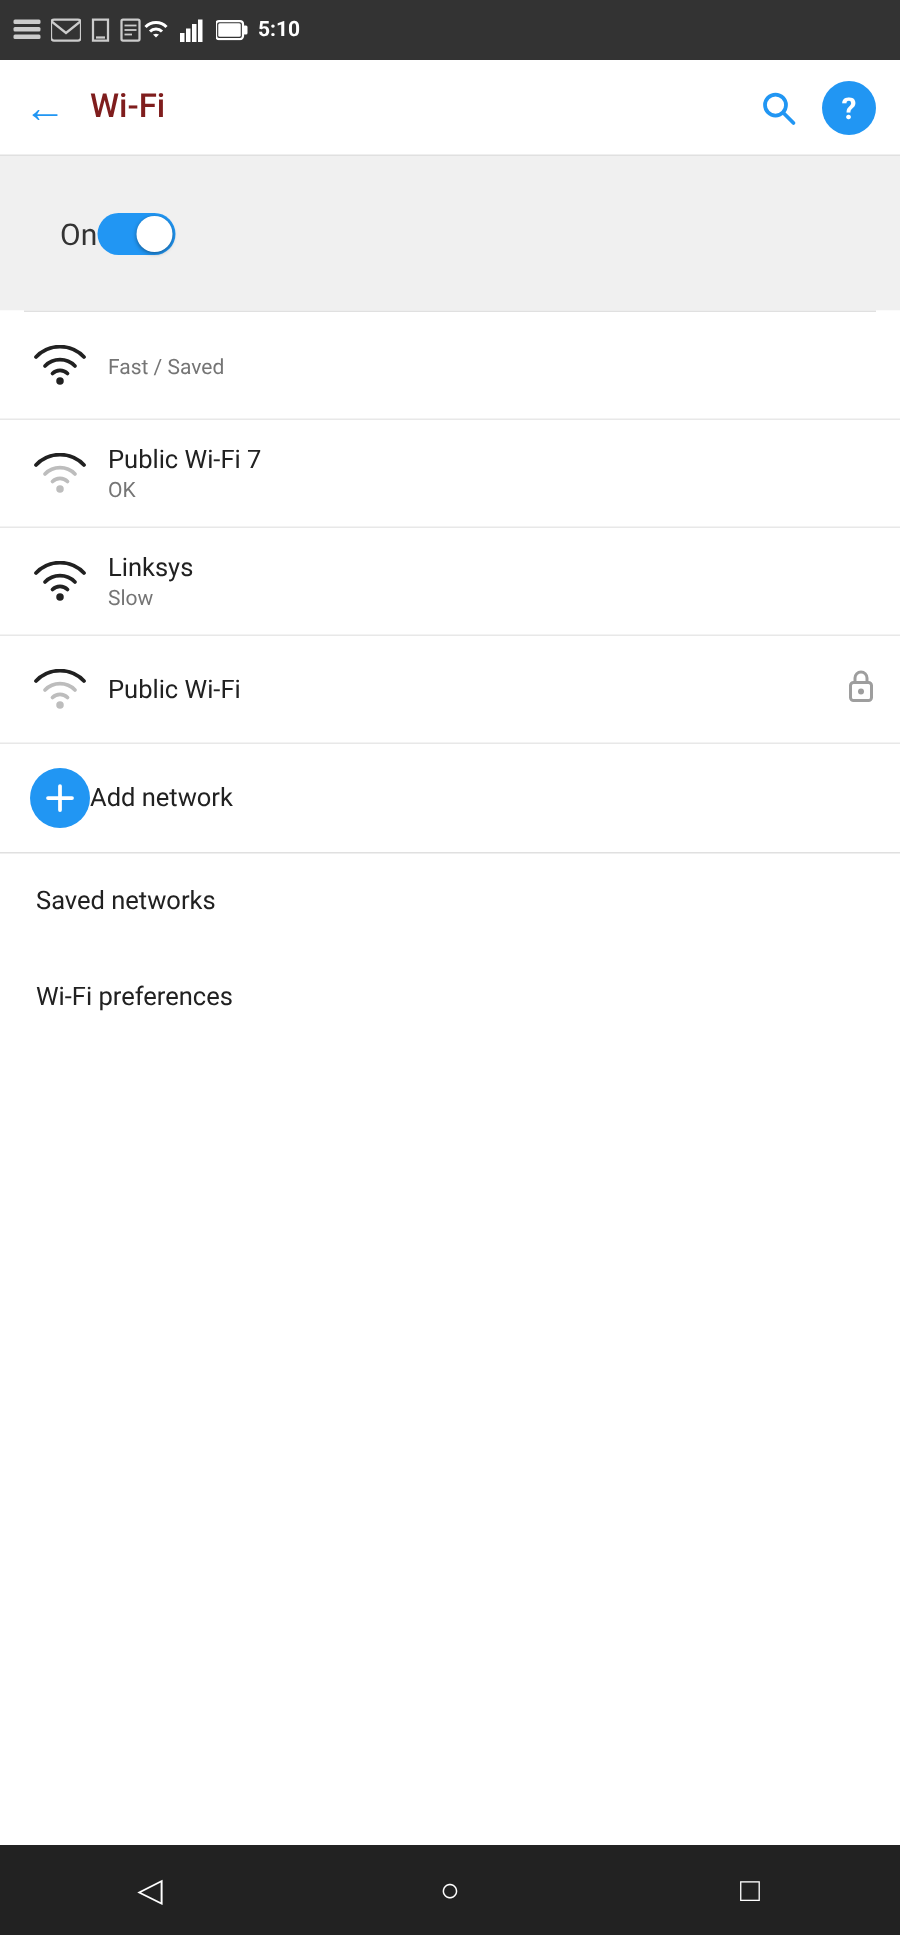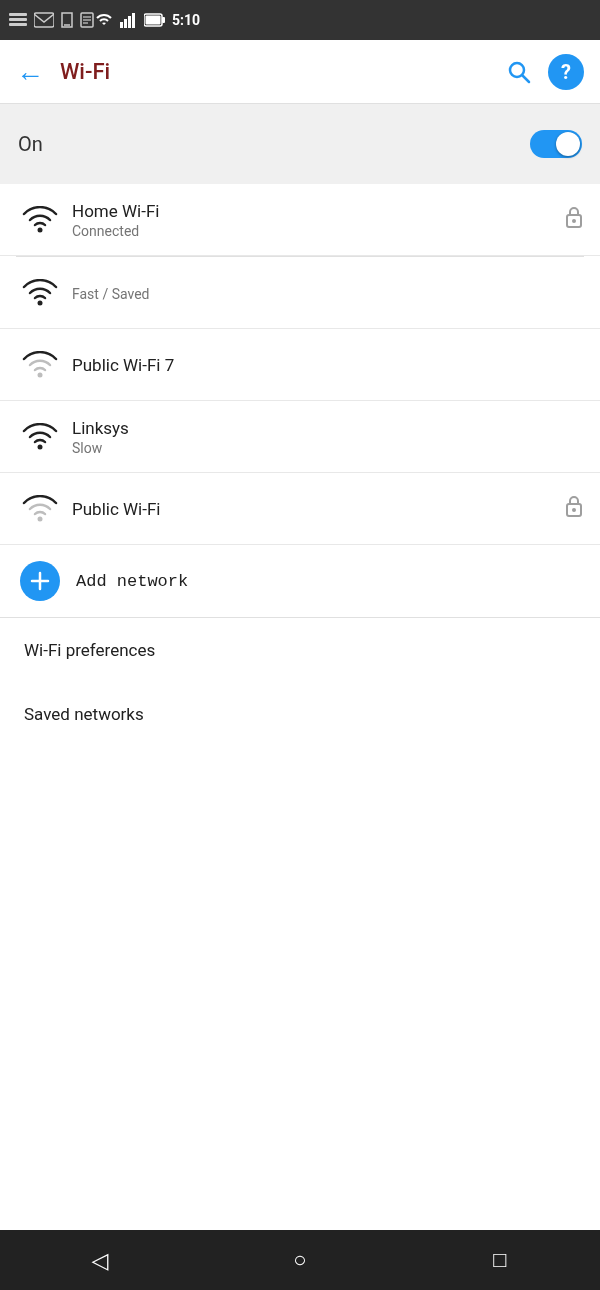--- a/index.html
+++ b/index.html
@@ -71,25 +71,24 @@
       background: #2196F3;
       border-radius: 50%;
       color: #fff;
       font-weight: bold;
       font-size: 20px;
     }
 
     
     .toggle-row {
       background: #f0f0f0;
-      height: 80px;
-      display: flex;
-      align-items: center;
-      padding: 0 18px;
-      justify-content: space-between;
+      height: 103px;
+      display: flex;
+      align-items: center;
+      padding: 0 40px;
     }
     .toggle-label {
       font-size: 20px;
       color: #333;
     }
     .toggle-switch {
       width: 52px;
       height: 28px;
       background: #2196F3;
       border-radius: 14px;
@@ -170,22 +169,20 @@
       border-radius: 50%;
       display: flex; align-items: center; justify-content: center;
       color: #fff;
       font-size: 24px;
       flex-shrink: 0;
       margin-left: 4px;
     }
     .add-network-label {
       font-size: 17px;
       color: #212121;
-      padding-left: 16px;
-      font-family: Liberation Mono, monospace;
     }
 
     .bottom-divider {
       height: 1px;
       background: #e0e0e0;
     }
 
     
     .pref-item {
       padding: 22px 24px;
@@ -284,97 +281,77 @@
 
 <div class="toggle-row">
   <span class="toggle-label">On</span>
   <div class="toggle-switch">
     <div class="toggle-knob"></div>
   </div>
 </div>
 
 <div class="network-section">
 
+
+  <div class="divider"></div>
+
   <div class="network-item">
     <div class="network-icon">
       <svg width="36" height="28" viewBox="0 0 36 28">
         <circle cx="18" cy="24" r="2.5" fill="#212121"></circle>
         <path d="M18 24 m-5-5 a7 7 0 0 1 10 0" fill="none" stroke="#212121" stroke-width="2.5" stroke-linecap="round"></path>
         <path d="M18 24 m-10-10 a14 14 0 0 1 20 0" fill="none" stroke="#212121" stroke-width="2.5" stroke-linecap="round"></path>
         <path d="M18 24 m-16-16 a22 22 0 0 1 32 0" fill="none" stroke="#212121" stroke-width="2.5" stroke-linecap="round"></path>
       </svg>
     </div>
     <div class="network-info">
-      <div class="network-name">Home Wi-Fi</div>
-      <div class="network-status">Connected</div>
-    </div>
-    <div class="lock-icon">
-      <svg width="20" height="24" viewBox="0 0 20 24">
-        <rect x="3" y="10" width="14" height="12" rx="2" fill="none" stroke="#9e9e9e" stroke-width="2"></rect>
-        <path d="M6 10 V7 a4 4 0 0 1 8 0 V10" fill="none" stroke="#9e9e9e" stroke-width="2"></path>
-        <circle cx="10" cy="16" r="2" fill="#9e9e9e"></circle>
-      </svg>
-    </div>
-  </div>
-
-  <div class="divider"></div>
+      <div class="network-status">Fast / Saved</div>
+    </div>
+  </div>
+
+  <div class="network-item">
+    <div class="network-icon">
+      <svg width="36" height="28" viewBox="0 0 36 28">
+        <circle cx="18" cy="24" r="2.5" fill="#bdbdbd"></circle>
+        <path d="M18 24 m-5-5 a7 7 0 0 1 10 0" fill="none" stroke="#bdbdbd" stroke-width="2.5" stroke-linecap="round"></path>
+        <path d="M18 24 m-10-10 a14 14 0 0 1 20 0" fill="none" stroke="#bdbdbd" stroke-width="2.5" stroke-linecap="round"></path>
+        <path d="M18 24 m-16-16 a22 22 0 0 1 32 0" fill="none" stroke="#212121" stroke-width="2.5" stroke-linecap="round"></path>
+      </svg>
+    </div>
+    <div class="network-info">
+      <div class="network-name">Public Wi-Fi 7</div>
+      <div class="network-status">OK</div>
+    </div>
+  </div>
 
   <div class="network-item">
     <div class="network-icon">
       <svg width="36" height="28" viewBox="0 0 36 28">
         <circle cx="18" cy="24" r="2.5" fill="#212121"></circle>
         <path d="M18 24 m-5-5 a7 7 0 0 1 10 0" fill="none" stroke="#212121" stroke-width="2.5" stroke-linecap="round"></path>
         <path d="M18 24 m-10-10 a14 14 0 0 1 20 0" fill="none" stroke="#212121" stroke-width="2.5" stroke-linecap="round"></path>
         <path d="M18 24 m-16-16 a22 22 0 0 1 32 0" fill="none" stroke="#212121" stroke-width="2.5" stroke-linecap="round"></path>
       </svg>
     </div>
     <div class="network-info">
-      <div class="network-status">Fast / Saved</div>
+      <div class="network-name">Linksys</div>
+      <div class="network-status">Slow</div>
     </div>
   </div>
 
   <div class="network-item">
     <div class="network-icon">
       <svg width="36" height="28" viewBox="0 0 36 28">
         <circle cx="18" cy="24" r="2.5" fill="#bdbdbd"></circle>
         <path d="M18 24 m-5-5 a7 7 0 0 1 10 0" fill="none" stroke="#bdbdbd" stroke-width="2.5" stroke-linecap="round"></path>
         <path d="M18 24 m-10-10 a14 14 0 0 1 20 0" fill="none" stroke="#bdbdbd" stroke-width="2.5" stroke-linecap="round"></path>
         <path d="M18 24 m-16-16 a22 22 0 0 1 32 0" fill="none" stroke="#212121" stroke-width="2.5" stroke-linecap="round"></path>
       </svg>
     </div>
     <div class="network-info">
-      <div class="network-name">Public Wi-Fi 7</div>
-    </div>
-  </div>
-
-  <div class="network-item">
-    <div class="network-icon">
-      <svg width="36" height="28" viewBox="0 0 36 28">
-        <circle cx="18" cy="24" r="2.5" fill="#212121"></circle>
-        <path d="M18 24 m-5-5 a7 7 0 0 1 10 0" fill="none" stroke="#212121" stroke-width="2.5" stroke-linecap="round"></path>
-        <path d="M18 24 m-10-10 a14 14 0 0 1 20 0" fill="none" stroke="#212121" stroke-width="2.5" stroke-linecap="round"></path>
-        <path d="M18 24 m-16-16 a22 22 0 0 1 32 0" fill="none" stroke="#212121" stroke-width="2.5" stroke-linecap="round"></path>
-      </svg>
-    </div>
-    <div class="network-info">
-      <div class="network-name">Linksys</div>
-      <div class="network-status">Slow</div>
-    </div>
-  </div>
-
-  <div class="network-item">
-    <div class="network-icon">
-      <svg width="36" height="28" viewBox="0 0 36 28">
-        <circle cx="18" cy="24" r="2.5" fill="#bdbdbd"></circle>
-        <path d="M18 24 m-5-5 a7 7 0 0 1 10 0" fill="none" stroke="#bdbdbd" stroke-width="2.5" stroke-linecap="round"></path>
-        <path d="M18 24 m-10-10 a14 14 0 0 1 20 0" fill="none" stroke="#bdbdbd" stroke-width="2.5" stroke-linecap="round"></path>
-        <path d="M18 24 m-16-16 a22 22 0 0 1 32 0" fill="none" stroke="#212121" stroke-width="2.5" stroke-linecap="round"></path>
-      </svg>
-    </div>
-    <div class="network-info">
       <div class="network-name">Public Wi-Fi</div>
     </div>
     <div class="lock-icon">
       <svg width="20" height="24" viewBox="0 0 20 24">
         <rect x="3" y="10" width="14" height="12" rx="2" fill="none" stroke="#9e9e9e" stroke-width="2"></rect>
         <path d="M6 10 V7 a4 4 0 0 1 8 0 V10" fill="none" stroke="#9e9e9e" stroke-width="2"></path>
         <circle cx="10" cy="16" r="2" fill="#9e9e9e"></circle>
       </svg>
     </div>
   </div>
@@ -385,22 +362,22 @@
       <svg width="22" height="22" viewBox="0 0 22 22">
         <line x1="11" y1="3" x2="11" y2="19" stroke="#fff" stroke-width="2.5" stroke-linecap="round"></line>
         <line x1="3" y1="11" x2="19" y2="11" stroke="#fff" stroke-width="2.5" stroke-linecap="round"></line>
       </svg>
     </div>
     <span class="add-network-label">Add network</span>
   </div>
 
   <div class="bottom-divider"></div>
 
+  <div class="pref-item">Saved networks</div>
   <div class="pref-item">Wi-Fi preferences</div>
-  <div class="pref-item">Saved networks</div>
 
 </div>
 
 <div style="height: 60px;"></div>
 
 <div class="bottom-nav">
   <div class="nav-btn">◁</div>
   <div class="nav-btn">○</div>
   <div class="nav-btn">□</div>
 </div>

